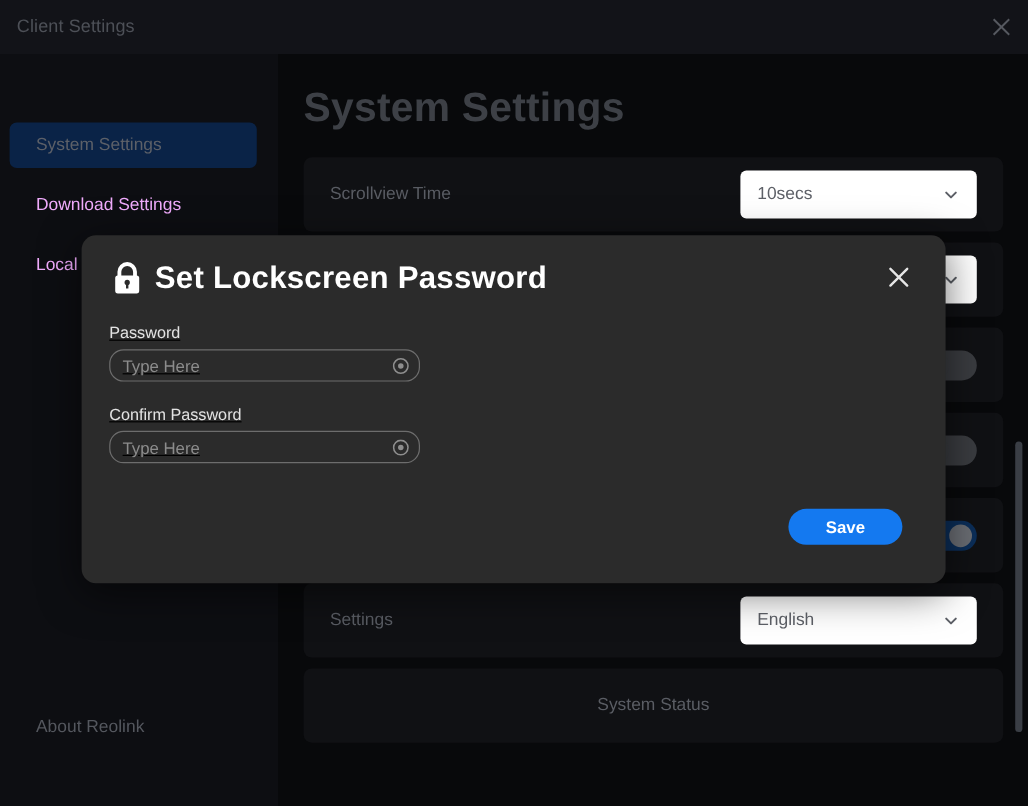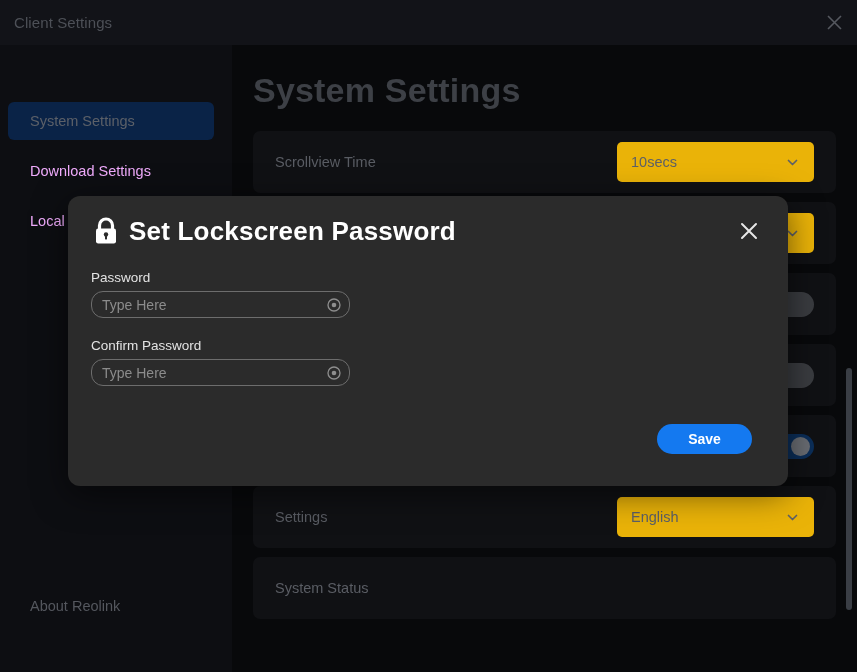--- a/index.html
+++ b/index.html
@@ -110,31 +110,31 @@
     margin-bottom: 9px;
     display: flex;
     align-items: center;
     padding: 0 22px;
   }
   .row-label {
     font-size: 14.5px;
     color: #595c63;
   }
   .row-center {
-    justify-content: flex-start;
+    justify-content: center;
   }
   .row-center .row-label { color: #5a5d64; }
 
   .select {
     position: absolute;
     right: 22px;
     top: 11px;
     width: 197px;
     height: 40px;
-    background: #eab308;
+    background: #ffffff;
     border-radius: 5px;
     display: flex;
     align-items: center;
     padding: 0 14px;
     justify-content: space-between;
   }
   .select-value { font-size: 14.5px; color: #5d6067; }
   .chev { color: #5d6067; display: block; }
 
   .toggle {
@@ -179,39 +179,39 @@
     width: 720px; height: 290px;
     background: #2b2b2b;
     border-radius: 12px;
     box-shadow: 0 8px 34px rgba(0,0,0,.55);
   }
   .modal-header {
     position: absolute;
     left: 24px; top: 20px;
     right: 20px;
     display: flex;
-    align-items: flex-start;
+    align-items: center;
   }
   .lock-icon { margin-right: 9px; display: block; }
   .modal-title {
     font-size: 26px;
     font-weight: bold;
     color: #ffffff;
     letter-spacing: .2px;
   }
   .modal-close {
     position: absolute;
     right: 22px; top: 18px;
     width: 34px; height: 34px;
     display: flex;
     align-items: center;
     justify-content: center;
     color: #e6e6e6;
   }
-  .field { position: absolute; left: 23px; }
+  .field { position: absolute; left: 23px; text-decoration: underline; }
   .field-label {
     font-size: 13.5px;
     color: #e3e3e3;
     margin-bottom: 6px;
     display: block;
   }
   .input-wrap {
     position: relative;
     width: 259px;
     height: 27px;

